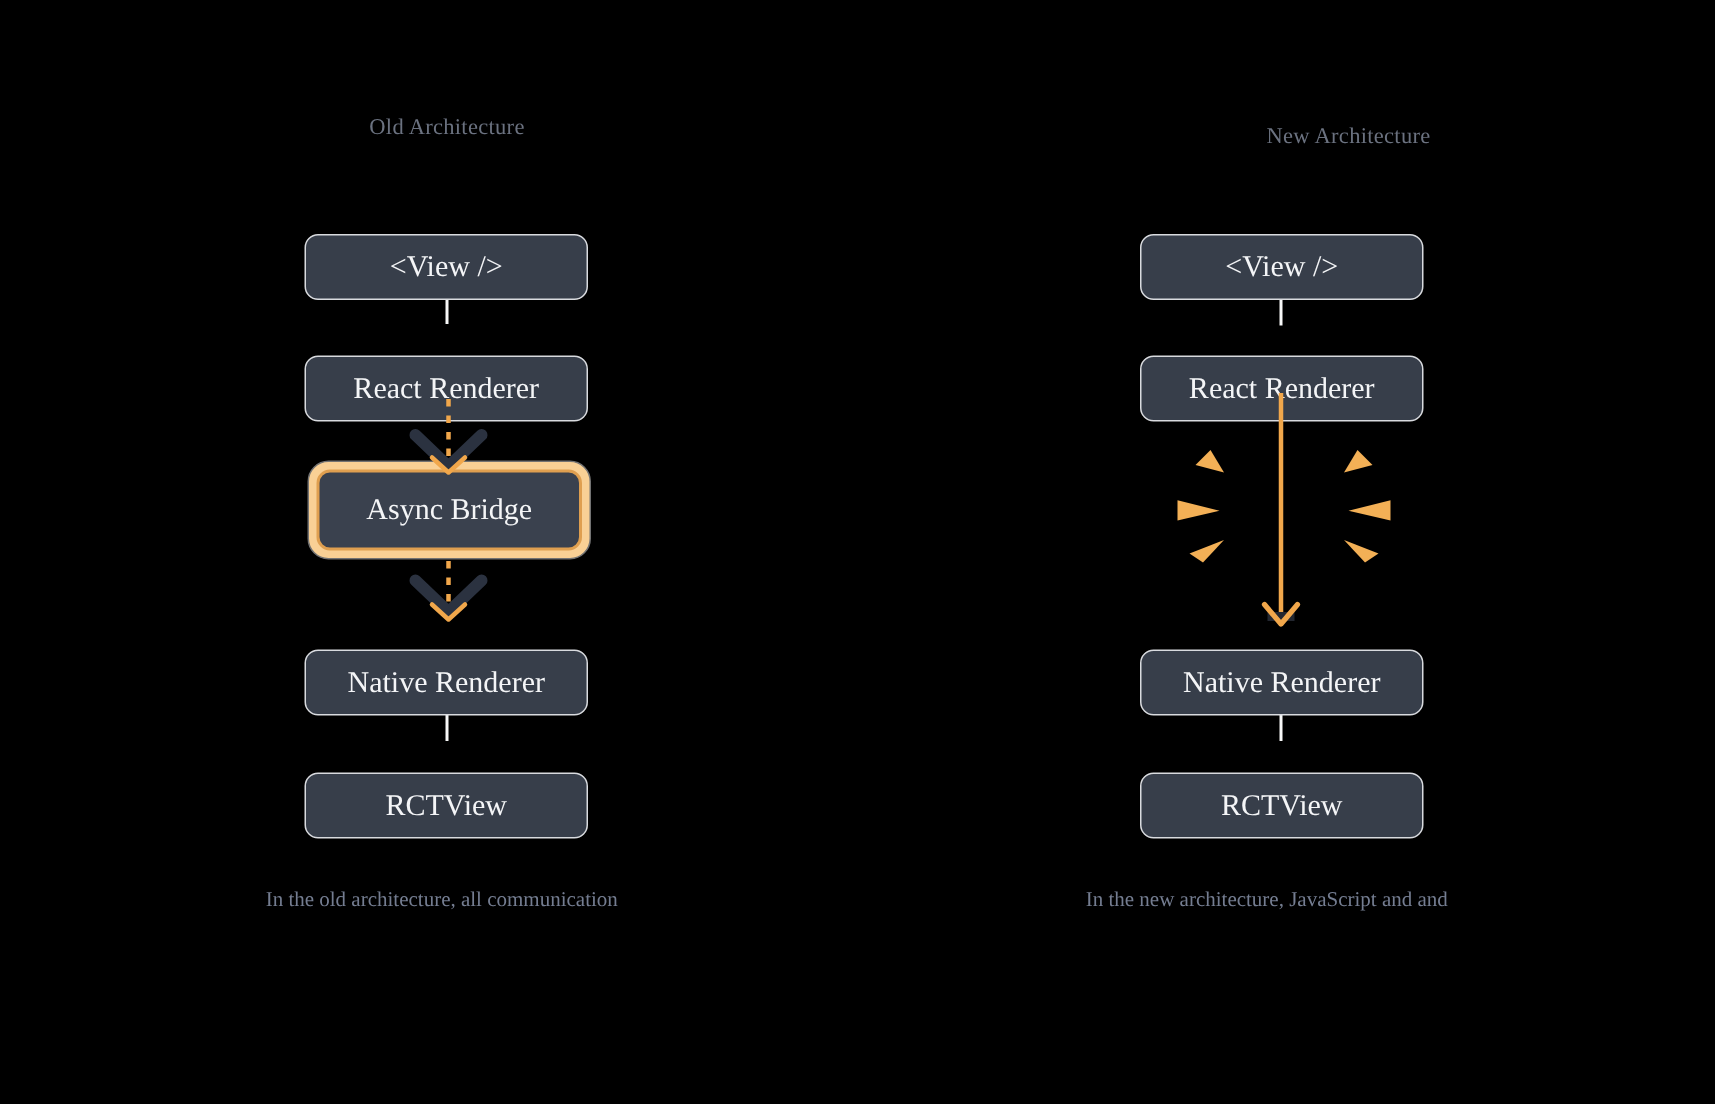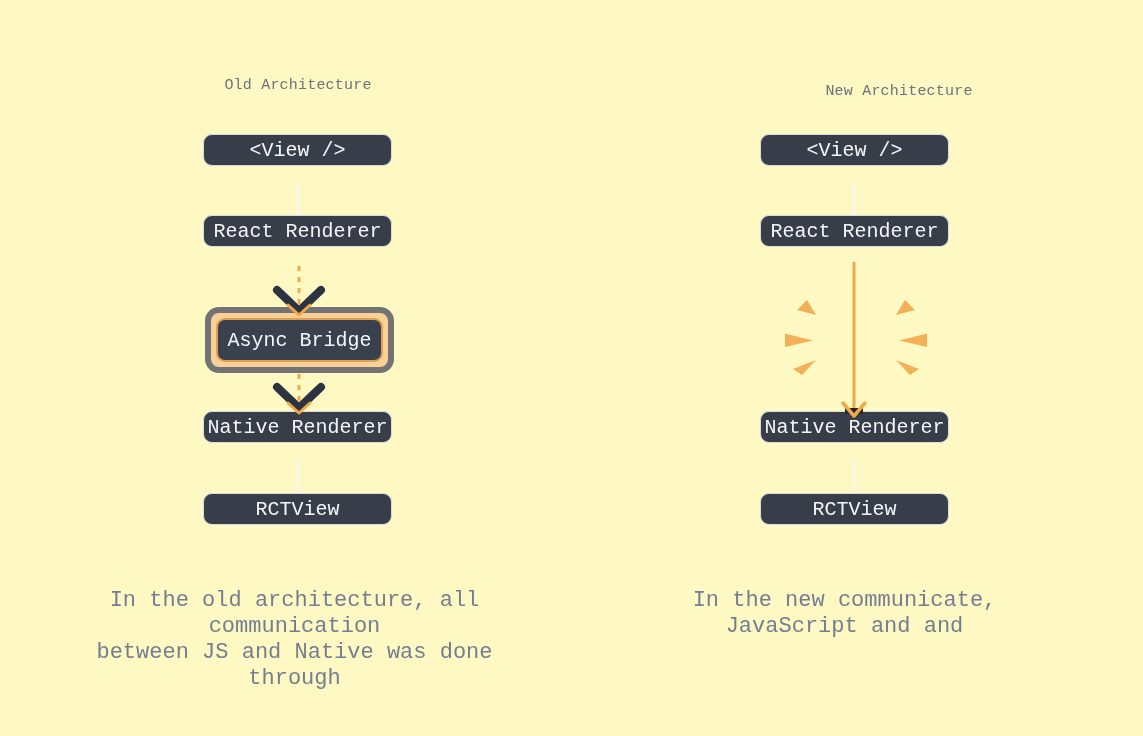--- a/index.html
+++ b/index.html
@@ -1,50 +1,51 @@
 <!DOCTYPE html>
 <html><head>
 <meta charset="utf-8">
 <style>
   html, body { margin: 0; padding: 0; background: #101114; }
   .stage {
     position: relative;
     width: 1143px; height: 736px;
-    background: #fef9c3;
+    background: #000000;
     overflow: hidden;
-    font-family: Liberation Mono, monospace;
+    font-family: Liberation Serif, serif;
   }
   .col-title {
     position: absolute;
     width: 190px;
     text-align: center;
     color: #6b7280;
     font-size: 15px;
     letter-spacing: 0.2px;
   }
   .node {
     position: absolute;
-    width: 189px; height: 32px;
+    width: 189px; height: 44px;
     box-sizing: border-box;
     background: #373e4a;
     border: 1.5px solid #d9dbdf;
     border-radius: 9px;
     display: flex; align-items: center; justify-content: center;
     color: #f4f5f7;
     font-size: 20px;
     font-weight: 500;
     z-index: 1;
+    margin-top: 22px;
   }
   .bridge-outer {
     position: absolute;
     left: 205px; top: 307px;
     width: 189px; height: 66px;
     box-sizing: border-box;
     background: #f9d095;
-    border: 6px solid #737373;
+    border: 1px solid #737373;
     border-radius: 14px;
     padding: 5px;
     z-index: 1;
   }
   .bridge-inner {
     width: 100%; height: 100%;
     box-sizing: border-box;
     background: #3a414e;
     border: 2px solid #df9f50;
     border-radius: 9px;
@@ -58,21 +59,21 @@
     width: 2px;
     background: #f7f8f8;
     z-index: 0;
   }
   .caption {
     position: absolute;
     top: 588px;
     width: 421px;
     text-align: center;
     color: #747d91;
-    font-size: 22px;
+    font-size: 14px;
     line-height: 26px;
     z-index: 1;
   }
   .overlay {
     position: absolute;
     left: 0; top: 0;
     z-index: 2;
     pointer-events: none;
   }
 </style>
@@ -91,35 +92,34 @@
 
   <div class="bridge-outer">
     <div class="bridge-inner">Async Bridge</div>
   </div>
 
   <div class="node" style="left:203px; top:411px;">Native Renderer</div>
   <div class="node" style="left:203px; top:493px;">RCTView</div>
 
   <div class="caption" style="left:84px;">
     <div>In the old architecture, all communication</div>
-    <div>between JS and Native was done through</div>
   </div>
 
   <div class="col-title" style="left:804px; top:83px;">New Architecture</div>
 
   <div class="vline" style="left:853px; top:184px; height:33px;"></div>
   <div class="vline" style="left:853px; top:460px; height:34px;"></div>
 
   <div class="node" style="left:760px; top:134px;">&lt;View /&gt;</div>
   <div class="node" style="left:760px; top:215px;">React Renderer</div>
   <div class="node" style="left:760px; top:411px;">Native Renderer</div>
   <div class="node" style="left:760px; top:493px;">RCTView</div>
 
   <div class="caption" style="left:634px;">
-    <div>In the new communicate, JavaScript and and</div>
+    <div>In the new architecture, JavaScript and and</div>
   </div>
 
   <svg class="overlay" width="1143" height="736" viewBox="0 0 1143 736">
 
     <path d="M277 290 L299 311 L321 290" fill="none" stroke="#2b3240" stroke-width="8" stroke-linecap="round" stroke-linejoin="round"></path>
     <path d="M299 266 V308" fill="none" stroke="#f1a74b" stroke-width="3" stroke-dasharray="5 6"></path>
     <path d="M288 305 L299 315 L310 305" fill="none" stroke="#f1a74b" stroke-width="3" stroke-linecap="round" stroke-linejoin="round"></path>
 
     <path d="M277 387 L299 408 L321 387" fill="none" stroke="#2b3240" stroke-width="8" stroke-linecap="round" stroke-linejoin="round"></path>
     <path d="M299 374 V405" fill="none" stroke="#f1a74b" stroke-width="3" stroke-dasharray="5 6"></path>

